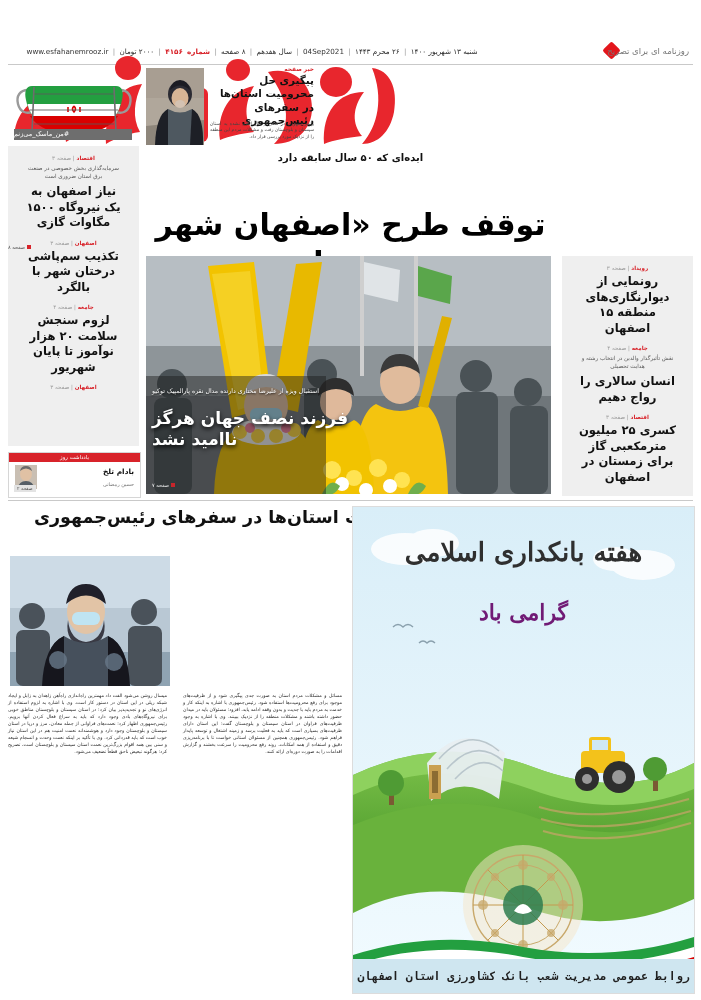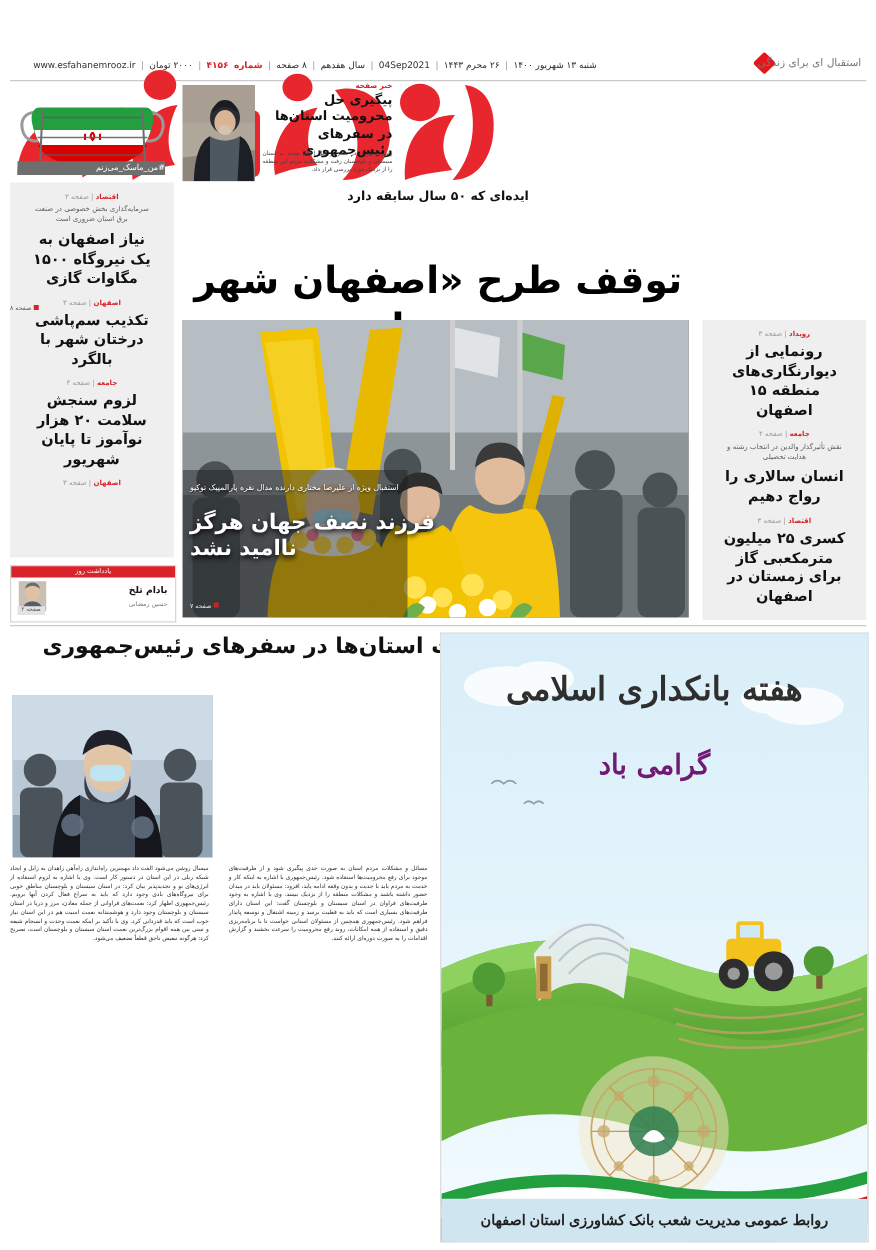--- a/index.html
+++ b/index.html
@@ -22,21 +22,21 @@
 
   .rule-top{position:absolute;top:64px;right:8px;left:8px;height:1px;background:#c9c9c9;}
 
   
   .masthead{position:absolute;top:52px;right:300px;width:395px;height:98px;overflow:hidden;}
   .masthead svg{display:block;}
 
   
   .maskbox{position:absolute;left:10px;top:70px;width:128px;height:72px;}
   .masktag{position:absolute;left:14px;top:129px;width:118px;height:11px;background:#6e6e6e;
-     color:#fff;font-size:6.5px;text-align:right;line-height:11px;letter-spacing:.3px;}
+     color:#fff;font-size:6.5px;text-align:left;line-height:11px;letter-spacing:.3px;}
 
   
   .topnews{position:absolute;left:146px;top:66px;width:168px;height:80px;}
   .topnews .kicker{position:absolute;right:0;top:0;font-size:5.8px;color:#d8232a;font-weight:bold;}
   .topnews .tnttl{position:absolute;right:0;top:8px;width:104px;text-align:right;
      font-size:10.4px;font-weight:bold;line-height:13.4px;color:#111;}
   .topnews .tntxt{position:absolute;right:0;top:55px;width:104px;text-align:justify;
      font-size:4.6px;line-height:6.4px;color:#444;}
   .topnews .tnphoto{position:absolute;left:0;top:2px;width:58px;height:77px;overflow:hidden;
      background:#b9b2a8;}
@@ -104,30 +104,30 @@
   .ad{position:absolute;left:352px;top:506px;width:341px;height:486px;overflow:hidden;
      border:1px solid #dcdcdc;background:#eaf4fb;}
   .ad-title{position:absolute;right:18px;top:28px;left:18px;text-align:center;
      font-size:26px;font-weight:bold;color:#2f2f2f;line-height:34px;
      font-family:"DejaVu Serif","Liberation Serif",serif;}
   .ad-sub{position:absolute;right:18px;left:18px;top:92px;text-align:center;font-size:22px;
      font-weight:bold;color:#701a75;font-family:"DejaVu Serif","Liberation Serif",serif;}
   .ad-foot{position:absolute;left:0;right:0;bottom:0;height:34px;background:#cfe6f0;
      display:flex;align-items:center;justify-content:center;}
   .ad-foot span{font-size:11.5px;font-weight:bold;color:#1f1f1f;
-     font-family:Liberation Sans, sans-serif;}
+     font-family:Liberation Mono, monospace;}
 </style>
 </head>
 <body>
 
 <div class="page">
 
   <div class="topstrip">
     <div class="tagline-diamond"></div>
-    <div class="tagline">استقبال ای برای زندگی</div>
+    <div class="tagline">روزنامه ای برای تصریح</div>
     <div class="dateline">
       <span>شنبه ۱۳ شهریور ۱۴۰۰</span>
       <span class="sep">|</span>
       <span>۲۶ محرم ۱۴۴۳</span>
       <span class="sep">|</span>
       <span class="site">04Sep2021</span>
       <span class="sep">|</span>
       <span>سال هفدهم</span>
       <span class="sep">|</span>
       <span>۸ صفحه</span>

